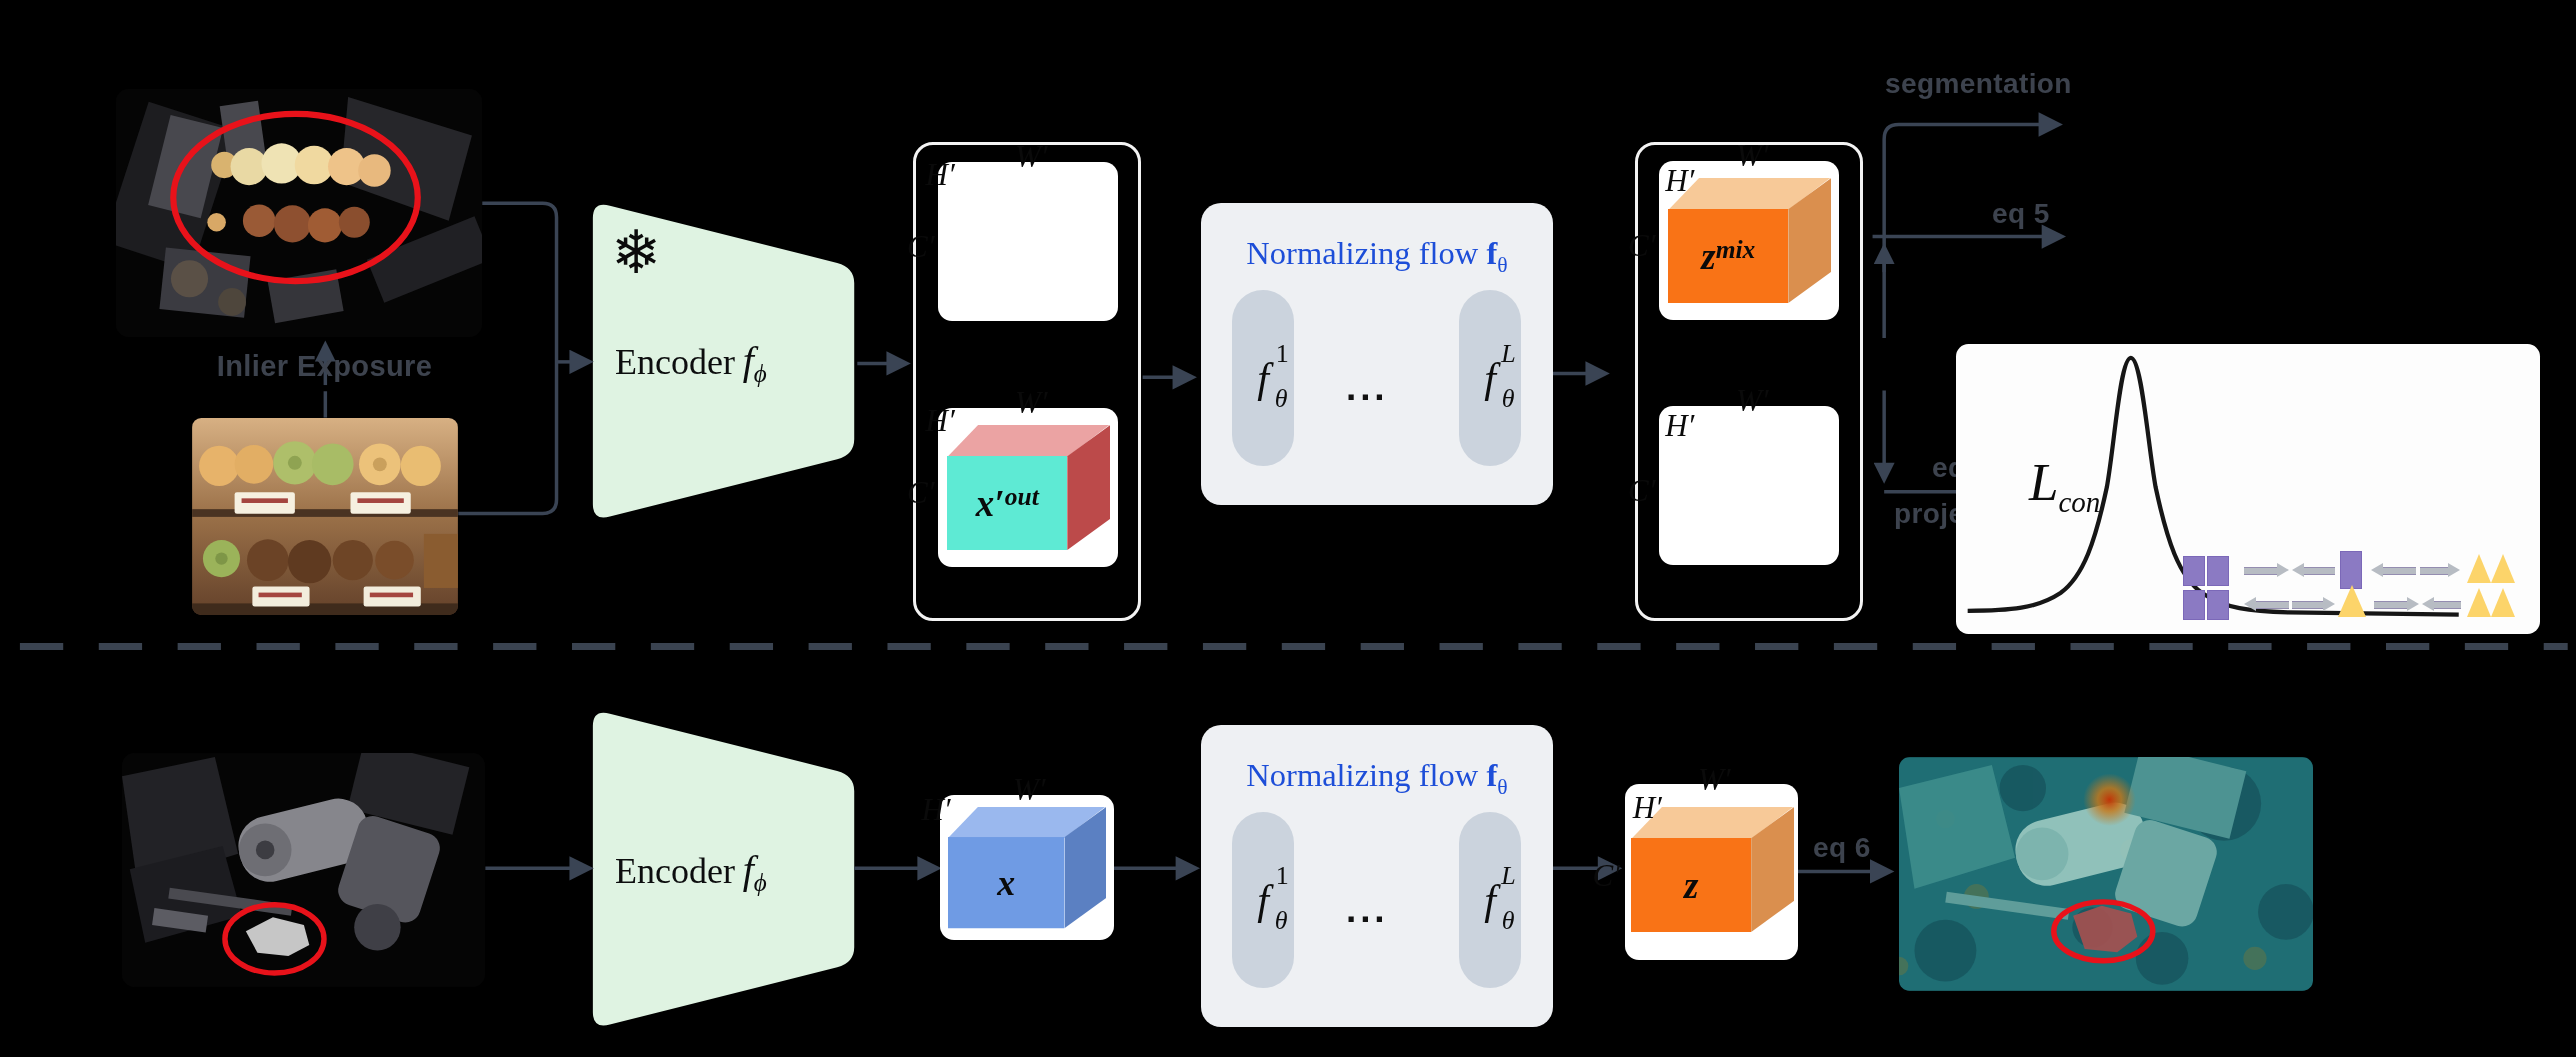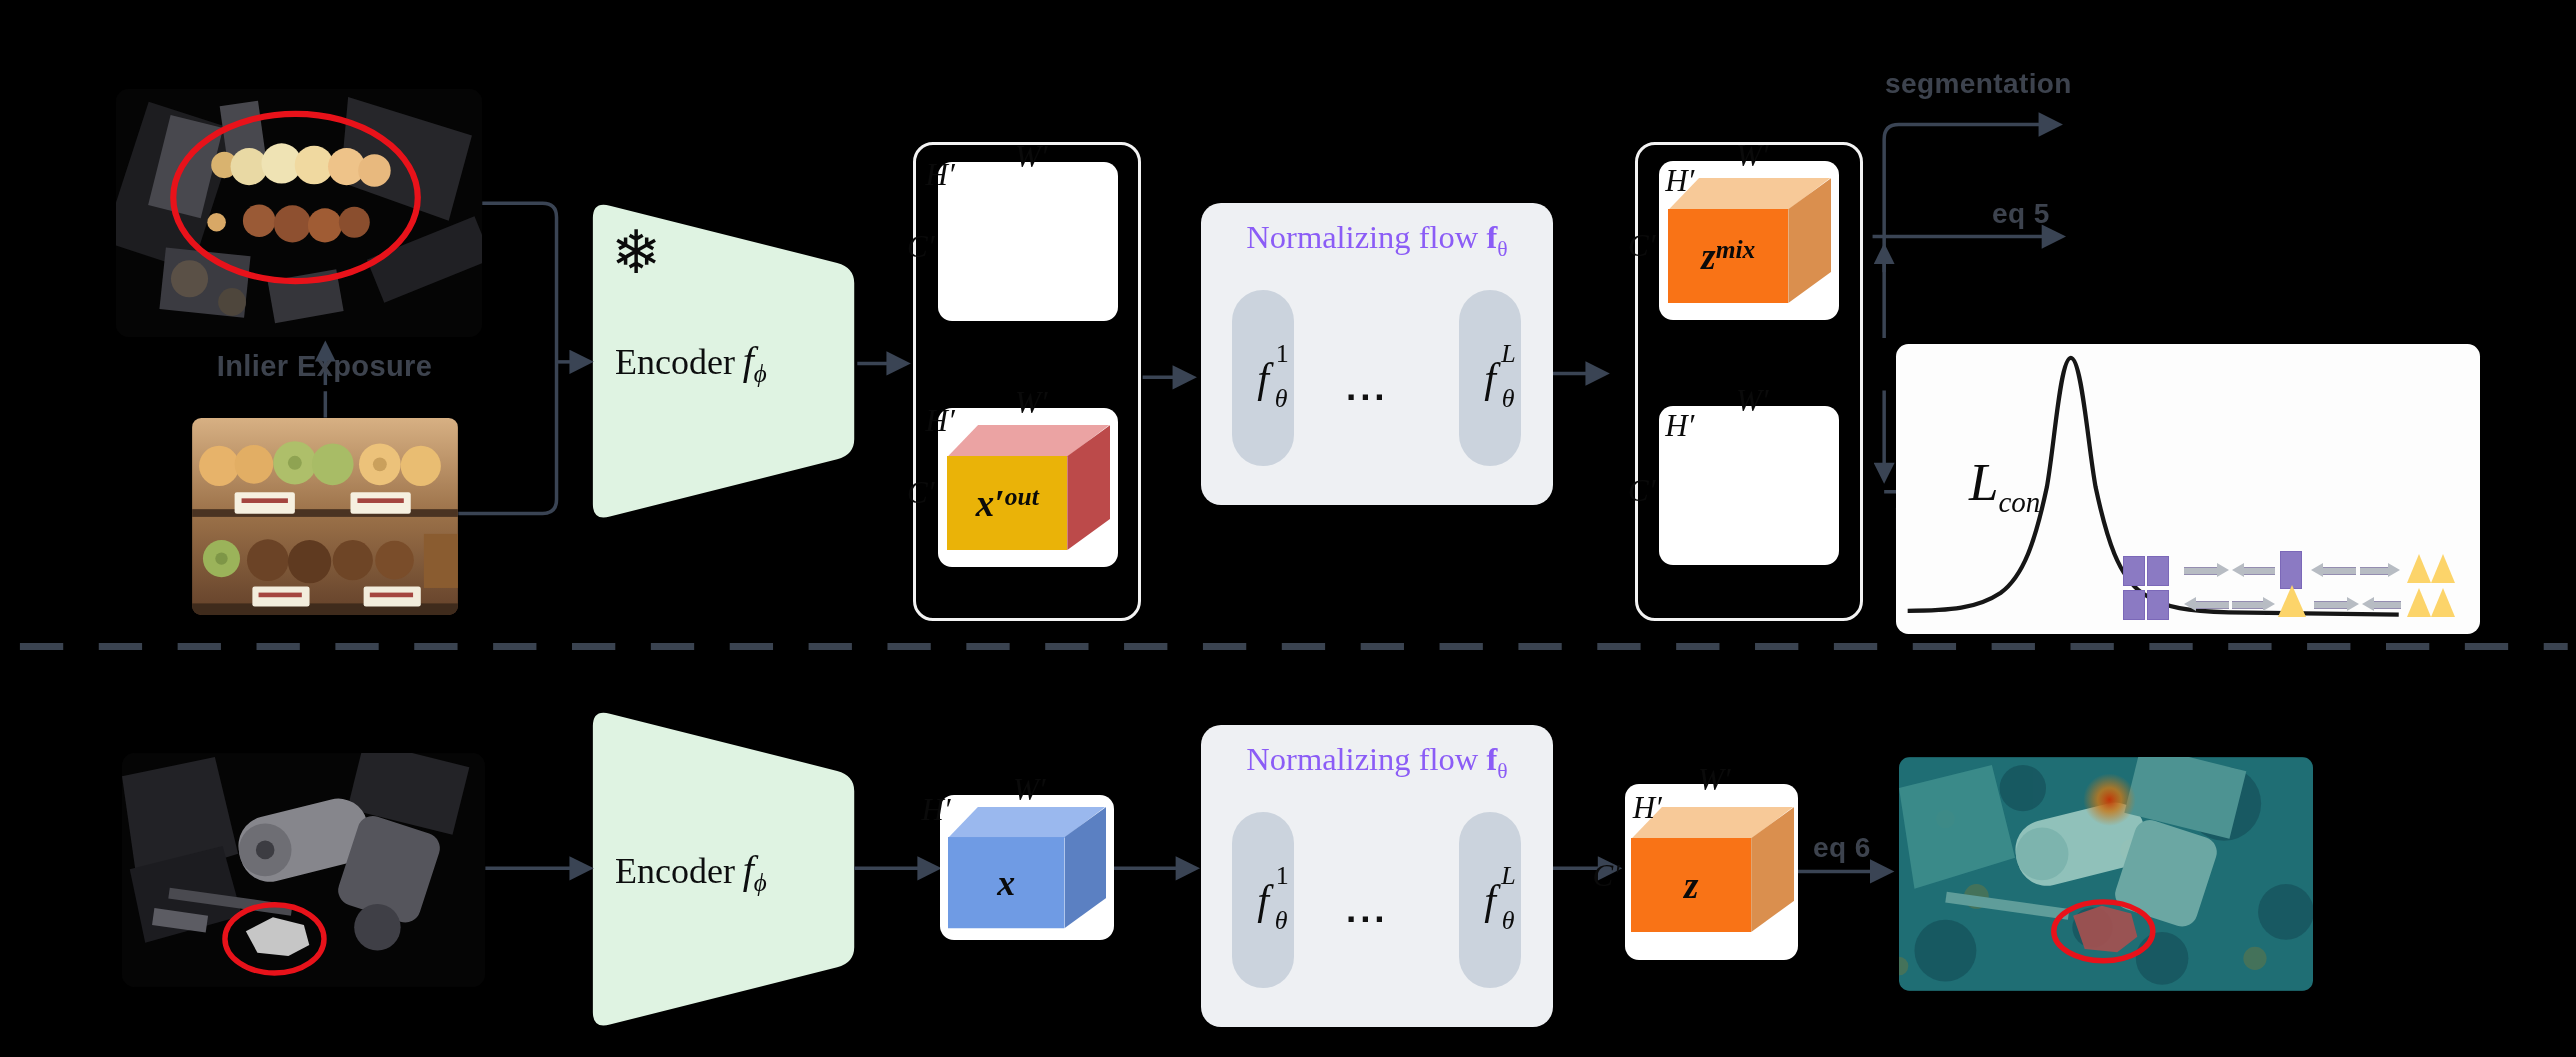--- a/index.html
+++ b/index.html
@@ -11,42 +11,42 @@
   .glabel{position:absolute;color:#3d434e;font:bold 28px "Liberation Sans",sans-serif;letter-spacing:0.4px;}
   
   .photo{position:absolute;border-radius:12.4px;overflow:hidden;background:#060606;}
   
   .enc-label{position:absolute;color:#0c0d0e;font:36px "Liberation Serif",serif;white-space:nowrap;}
   .enc-label .mf{font-style:italic;font-size:40px;padding-left:7.7px;}
   .enc-label sub{font-size:25px;font-style:italic;}
   .snow{position:absolute;color:#0b0b0b;font-size:60px;line-height:1;}
   
   .flowbox{position:absolute;background:#eef0f3;border-radius:20px;}
-  .flow-title{position:absolute;width:100%;text-align:center;color:#8b5cf6;
-              font:32.5px "Liberation Serif",serif;white-space:nowrap;}
+  .flow-title{position:absolute;width:100%;text-align:center;color:#1d4ed8;
+              font:32.5px "Liberation Serif",serif;white-space:nowrap;margin-top:16px;}
   .flow-title b{font-weight:bold;}
   .flow-title sub{font-size:21.7px;}
   .pill{position:absolute;width:62px;height:176px;background:#cbd3dd;border-radius:31px;}
   .pill-label{position:absolute;width:100%;height:100%;display:flex;align-items:center;justify-content:center;}
   .fsl{position:relative;font:italic 42px "Liberation Serif",serif;color:#0c0c0c;}
   .fsl .sup{position:absolute;right:-20px;top:-15.5px;font-size:26px;font-style:normal;font-family:"Liberation Serif",serif;}
   .fsl .sup.it{font-style:italic;}
   .fsl .sub{position:absolute;right:-18.6px;bottom:-12.4px;font-size:26px;}
   .dotsmid{position:absolute;color:#101010;font:bold 37px "Liberation Sans",sans-serif;letter-spacing:3.9px;}
   
   .obox{position:absolute;border:3.9px solid #f3f3f3;border-radius:20px;background:transparent;}
   .card{position:absolute;background:#fff;border-radius:14px;}
   .dim{position:absolute;color:#0a0a0a;font:italic 31px "Liberation Serif",serif;z-index:6;white-space:nowrap;}
   
   .cube{position:absolute;width:162px;height:125px;}
   .cube .front{position:absolute;left:0;top:31px;width:120px;height:94px;display:flex;align-items:center;justify-content:center;}
   .cube .top{position:absolute;left:0;top:0;width:162px;height:32px;clip-path:polygon(0 100%,19% 0,100% 0,74% 100%);}
   .cube .side{position:absolute;left:120px;top:0;width:43px;height:125px;clip-path:polygon(0 25%,100% 0,100% 75%,0 100%);}
   .cb-blue .front{background:#6f9be4}.cb-blue .top{background:#9ab8ee}.cb-blue .side{background:#5b80c2}
-  .cb-red .front{background:#eab308}.cb-red .top{background:#eba3a3}.cb-red .side{background:#bc4a4a}
+  .cb-red .front{background:#5eead4}.cb-red .top{background:#eba3a3}.cb-red .side{background:#bc4a4a}
   .cb-orange .front{background:#f97316}.cb-orange .top{background:#f7c998}.cb-orange .side{background:#da8f4e}
   .cb-green .front{background:#90c67b}.cb-green .top{background:#b5daa6}.cb-green .side{background:#76aa60}
   .cube-label{color:#0a0a0a;font:bold italic 37px "Liberation Serif",serif;white-space:nowrap;}
   .cube-label .csup{font-size:25.5px;vertical-align:10.8px;font-weight:bold;}
   
   .legend-card{position:absolute;background:#fdfdfd;border-radius:7.7px;}
   .legend-inner{position:absolute;background:#f0f0f1;border:2.3px solid #6a6e75;}
   .legend-label{position:absolute;color:#54575e;font:28px "Liberation Sans",sans-serif;white-space:nowrap;}
   .psq{position:absolute;background:#8b7ac3;border:1.5px solid #7b68b8;}
   .ytri{position:absolute;width:0;height:0;border-left:23px solid transparent;border-right:23px solid transparent;border-bottom:51px solid #fcd46a;}
@@ -258,21 +258,21 @@
     <span class="dim" style="left:77px;top:-23px">W′</span>
     <span class="dim" style="left:-31px;top:67px">C′</span>
   </div>
 
   <div class="glabel" style="left:1885px;top:68px;z-index:2">segmentation</div>
   <div class="glabel" style="left:1992px;top:198px;z-index:2">eq 5</div>
   <div class="glabel" style="left:1932px;top:452px;z-index:2">eq 8</div>
   <div class="glabel" style="left:1894px;top:498px;z-index:2">projection</div>
 
 
-  <div class="gauss" style="left:1896px;top:344px;width:584px;height:290px;z-index:2">
+  <div class="gauss" style="left:1956px;top:344px;width:584px;height:290px;z-index:2">
     <svg width="584" height="290" style="position:absolute;left:0;top:0" viewBox="0 0 755 375">
       <path d="M15 345 C70 345 105 342 135 322 C165 300 180 255 195 185 C205 130 212 18 226 18 C240 18 248 130 258 185 C273 255 288 300 318 322 C348 342 380 346 430 347 L650 350" stroke="#161616" stroke-width="5.5" fill="none"></path>
     </svg>
     <div class="lcon" style="left:73px;top:108px">
       <span>L</span><sub>con</sub>
     </div>
 
     <div class="csq" style="left:227px;top:212px"></div>
     <div class="csq" style="left:251px;top:212px"></div>
     <div class="ha r" style="left:288px;top:219px;width:45px">

